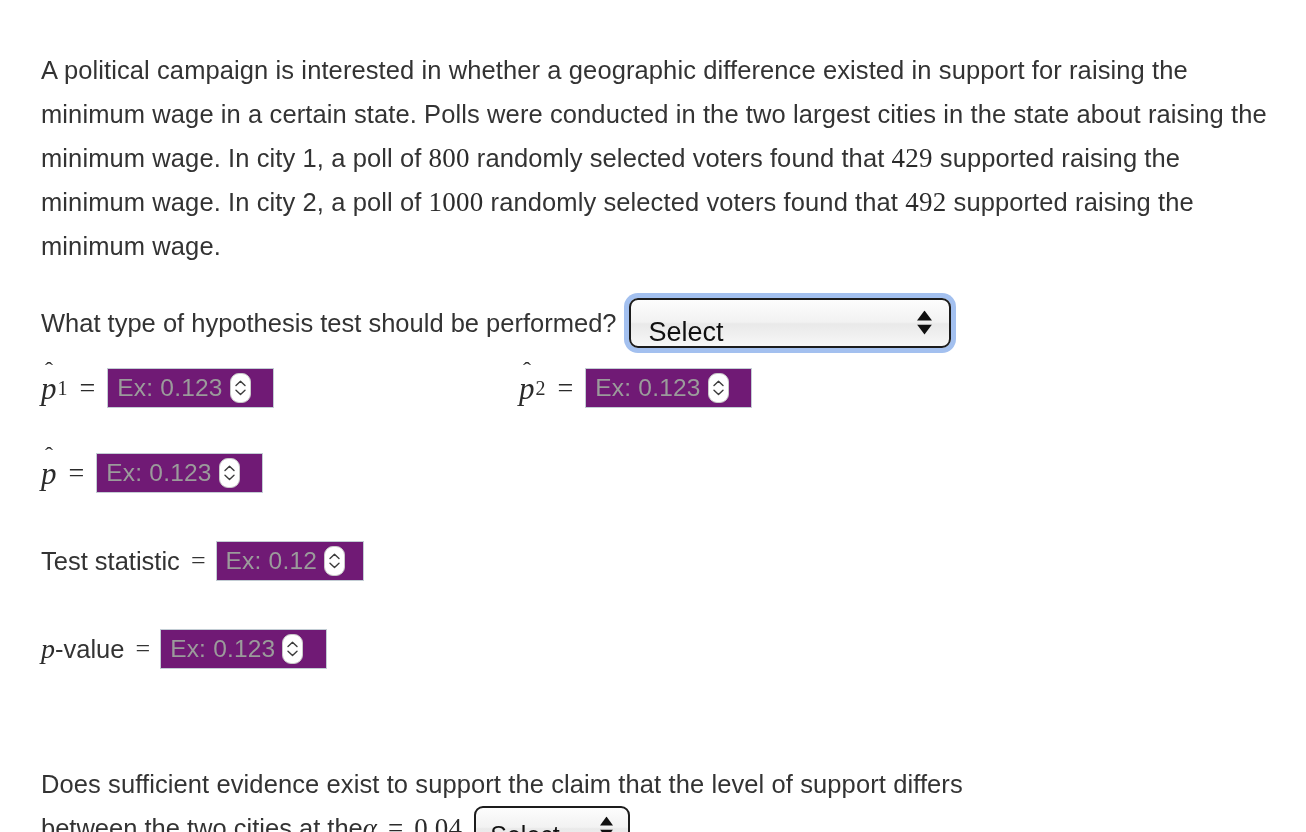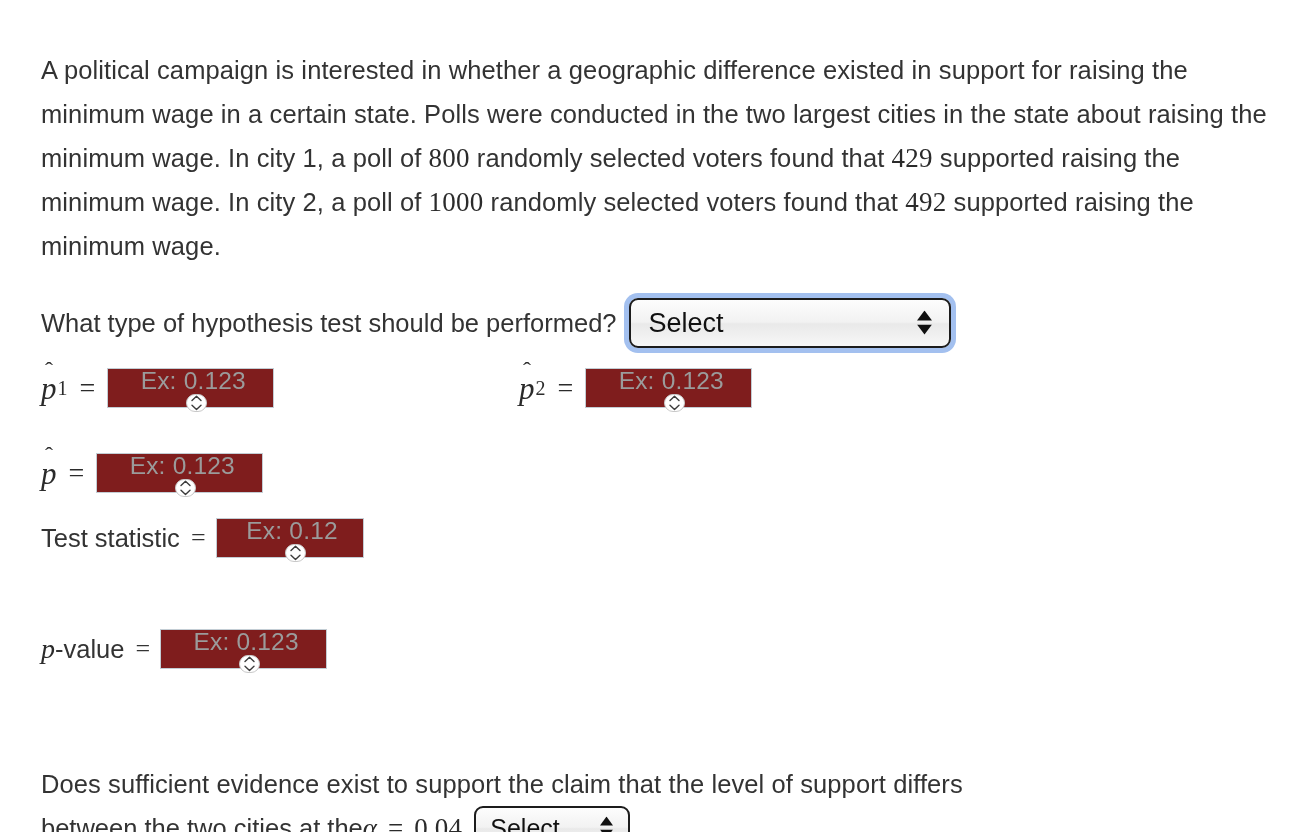--- a/index.html
+++ b/index.html
@@ -101,23 +101,22 @@
     color: #333333;
   }
 
   
   .numfield {
     display: inline-flex;
     align-items: center;
     box-sizing: border-box;
     height: 40px;
     border: 1px solid #c3cdd4;
-    background: #7f1d1d;
+    background: #701a75;
     padding: 0 4px 0 9px;
-    flex-direction: column;
   }
   .numfield .ph {
     font-family: "Liberation Sans", sans-serif;
     font-size: 24.5px;
     color: #9b9b9b;
     line-height: 1;
     letter-spacing: 0.2px;
   }
   .spinner {
     display: inline-flex;
@@ -130,21 +129,21 @@
     border: 1px solid #c9c9c9;
     border-radius: 9px;
     background: #ffffff;
   }
   .spinner svg { display: block; }
 
   
   .select {
     position: relative;
     display: inline-flex;
-    align-items: center;
+    align-items: flex-end;
     box-sizing: border-box;
     background: linear-gradient(to bottom, #fdfdfd 0%, #f2f2f2 48%, #e9e9e9 52%, #f7f7f7 100%);
     border: 2px solid #1c1c1c;
     border-radius: 9px;
     font-family: "Liberation Sans", sans-serif;
     color: #111111;
   }
   .select .sel-label { line-height: 1; }
   .select .arrows {
     position: absolute;
@@ -246,21 +245,21 @@
         <svg width="11" height="7" viewBox="0 0 11 7">
             <path d="M1 5.5 L5.5 1.3 L10 5.5" stroke="#3c3c3c" stroke-width="1.4" fill="none" stroke-linecap="round" stroke-linejoin="round"></path>
           </svg>
         <svg width="11" height="7" viewBox="0 0 11 7" style="margin-top:2px;">
             <path d="M1 1.3 L5.5 5.5 L10 1.3" stroke="#3c3c3c" stroke-width="1.4" fill="none" stroke-linecap="round" stroke-linejoin="round"></path>
           </svg>
       </span>
     </span>
   </div>
 
-  <div class="row abs" style="left:41px; top:518px;">
+  <div class="row abs" style="left:41px; top:541px;">
     <span class="row-label">Test statistic</span>
     <span class="eqsign-sans">=</span>
     <span class="numfield" style="width:148px;">
       <span class="ph">Ex: 0.12</span>
       <span class="spinner">
         <svg width="11" height="7" viewBox="0 0 11 7">
             <path d="M1 5.5 L5.5 1.3 L10 5.5" stroke="#3c3c3c" stroke-width="1.4" fill="none" stroke-linecap="round" stroke-linejoin="round"></path>
           </svg>
         <svg width="11" height="7" viewBox="0 0 11 7" style="margin-top:2px;">
             <path d="M1 1.3 L5.5 5.5 L10 1.3" stroke="#3c3c3c" stroke-width="1.4" fill="none" stroke-linecap="round" stroke-linejoin="round"></path>

